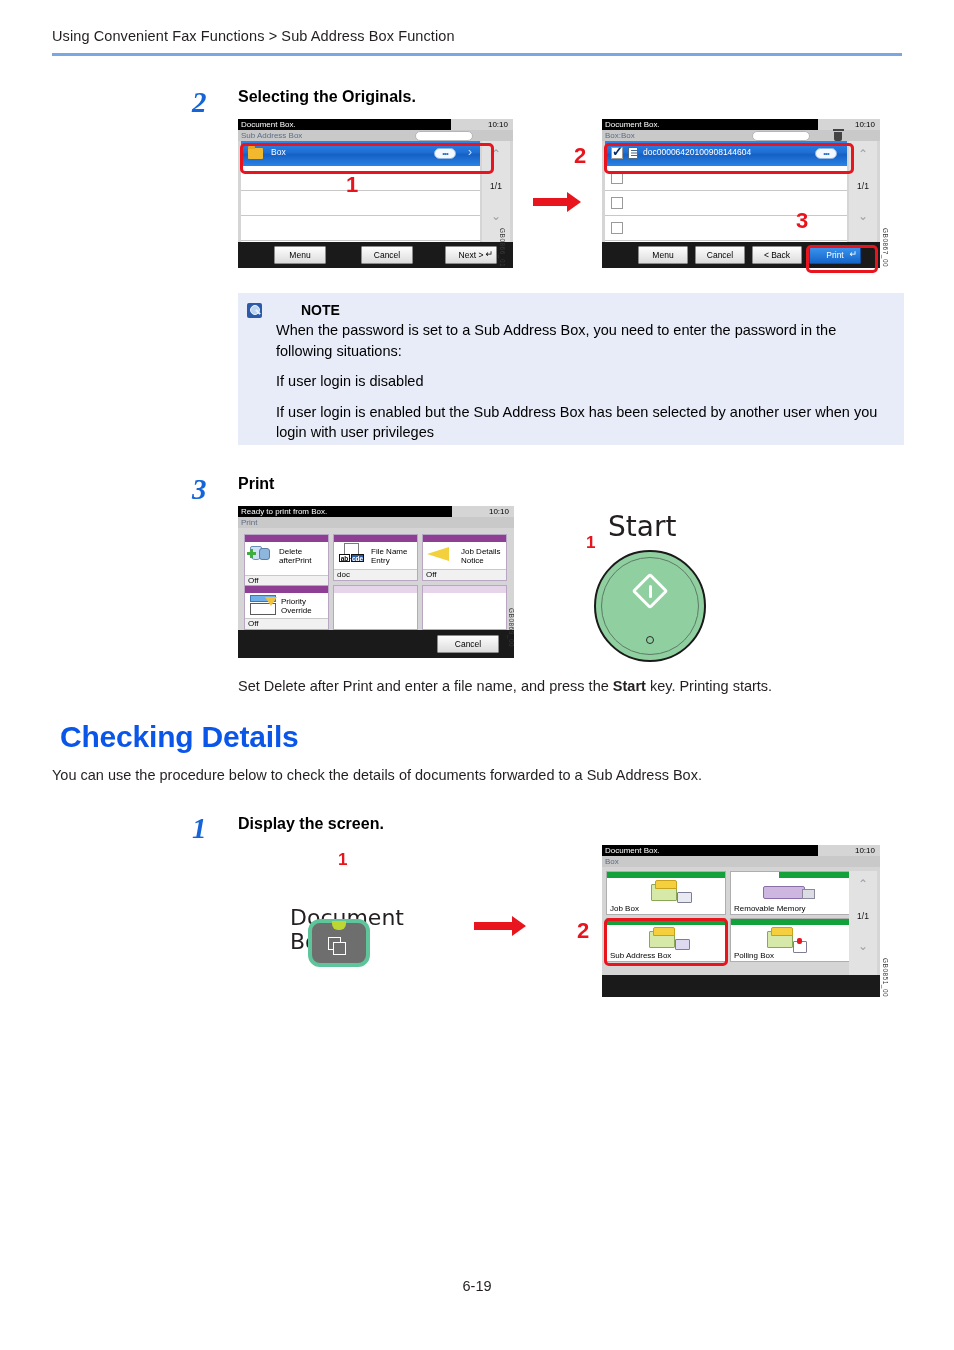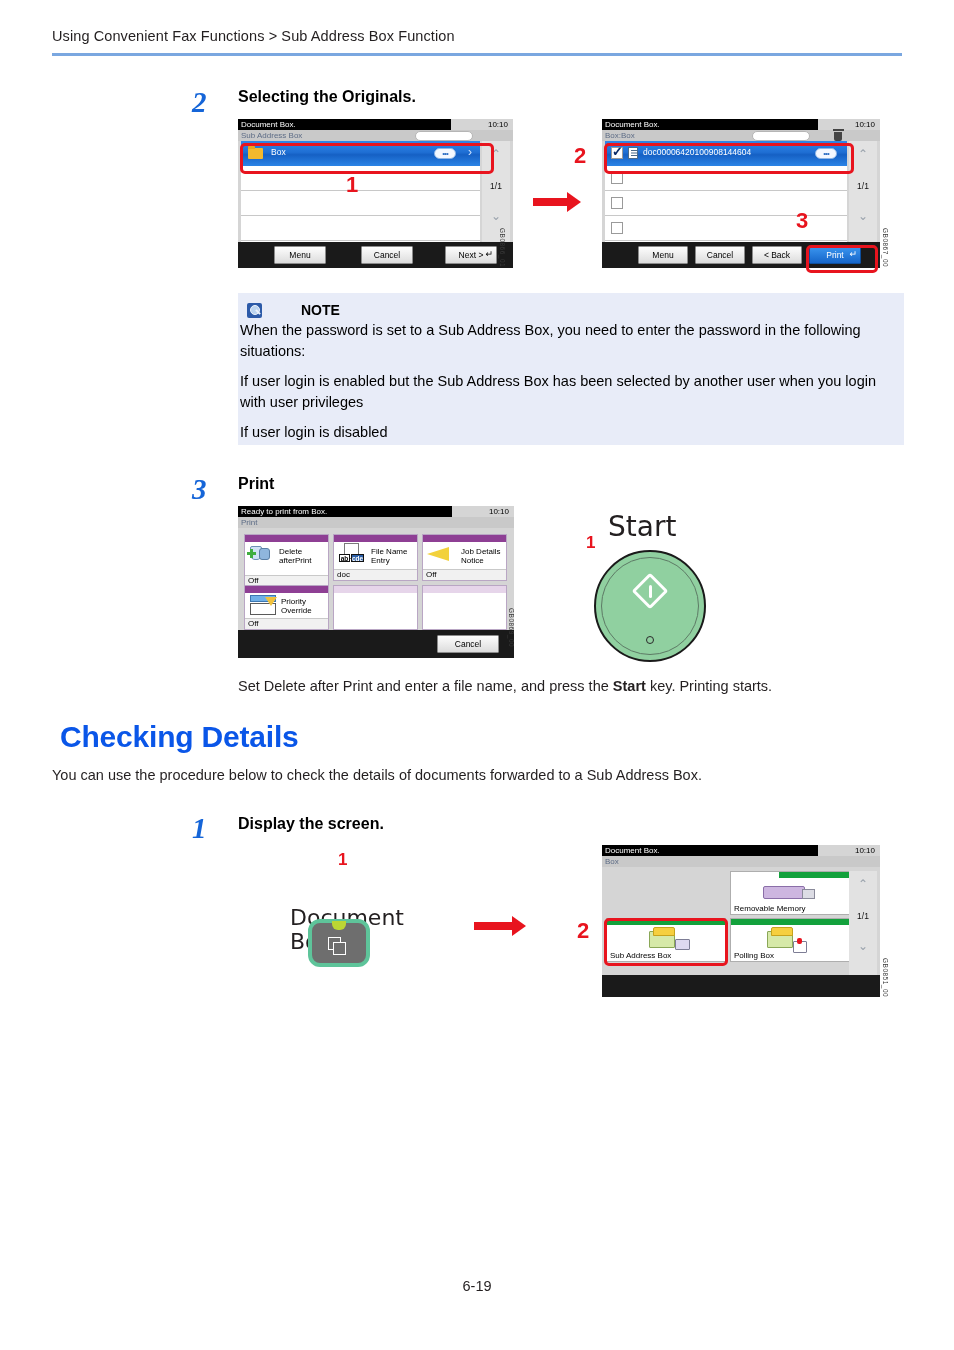--- a/index.html
+++ b/index.html
@@ -56,21 +56,21 @@
   .note-icon::before {
     content:""; position:absolute; left:3px; top:2.5px;
     width:8px; height:8px; border-radius:50%;
     background:#bcd4f0; border:1.4px solid #eef4fc;
   }
   .note-icon::after {
     content:""; position:absolute; left:8px; top:8px;
     width:6px; height:2px; background:#eef4fc; transform:rotate(45deg);
   }
   .note-title { font-size:14px; font-weight:bold;margin-left:32px; }
-  .note-p { font-size:14.5px; line-height:1.42; padding:2px 10px 0 2px; }
+  .note-p { font-size:14.5px; line-height:1.42; padding:2px 10px 0 22px;margin-left:16px; }
   .note-p.sp { padding-top:10px; }
 
   
   .panel { position:absolute; background:#d5d5d5; }
   .panel .titlebar {
     height:11px; background:#000; color:#fff;
     font-size:8px; line-height:11px; padding-left:3px;
     position:relative;
   }
   .panel .clockzone {
@@ -400,22 +400,22 @@
 <div class="red-box" style="left:806px; top:245px; width:72px; height:28px;"></div>
 <div class="callout-num" style="left:796px; top:208px; font-size:22px;">3</div>
 <div class="sidecode" style="left:882px; top:228px;">GB0867_00</div>
 
 <div class="note-box">
   <div class="note-head">
     <span class="note-icon"></span>
     <span class="note-title">NOTE</span>
   </div>
   <div class="note-p">When the password is set to a Sub Address Box, you need to enter the password in the following situations:</div>
+  <div class="note-p sp">If user login is disabled</div>
   <div class="note-p sp">If user login is enabled but the Sub Address Box has been selected by another user when you login with user privileges</div>
-  <div class="note-p sp">If user login is disabled</div>
 </div>
 
 <div class="step-num" style="left:192px; top:473px;">3</div>
 <div class="step-title" style="left:238px; top:475px;">Print</div>
 
 <div class="panel" style="left:238px; top:506px; width:276px; height:152px;">
   <div class="titlebar">
     <span>Ready to print from Box.</span>
     <span class="clockzone">10:10</span>
   </div>
@@ -514,20 +514,26 @@
 
 <div class="panel" style="left:602px; top:845px; width:278px; height:152px;">
   <div class="titlebar">
     <span>Document Box.</span>
     <span class="clockzone">10:10</span>
   </div>
   <div class="subbar">
     <span>Box</span>
   </div>
 
+  <div class="tile" style="left:4px; top:26px; width:120px; height:44px;">
+    <div class="tile-top"></div>
+    <span class="bin" style="left:44px; top:12px;"></span>
+    <span class="mini-dev" style="left:70px; top:20px;"></span>
+    <span class="tile-name">Job Box</span>
+  </div>
 
   <div class="tile" style="left:128px; top:26px; width:120px; height:44px;padding-left:48px;">
     <div class="tile-top"></div>
     <span class="usb" style="left:32px; top:14px;"></span>
     <span class="tile-name">Removable Memory</span>
   </div>
 
   <div class="tile" style="left:4px; top:73px; width:120px; height:44px;">
     <div class="tile-top"></div>
     <span class="bin" style="left:42px; top:12px;"></span>

